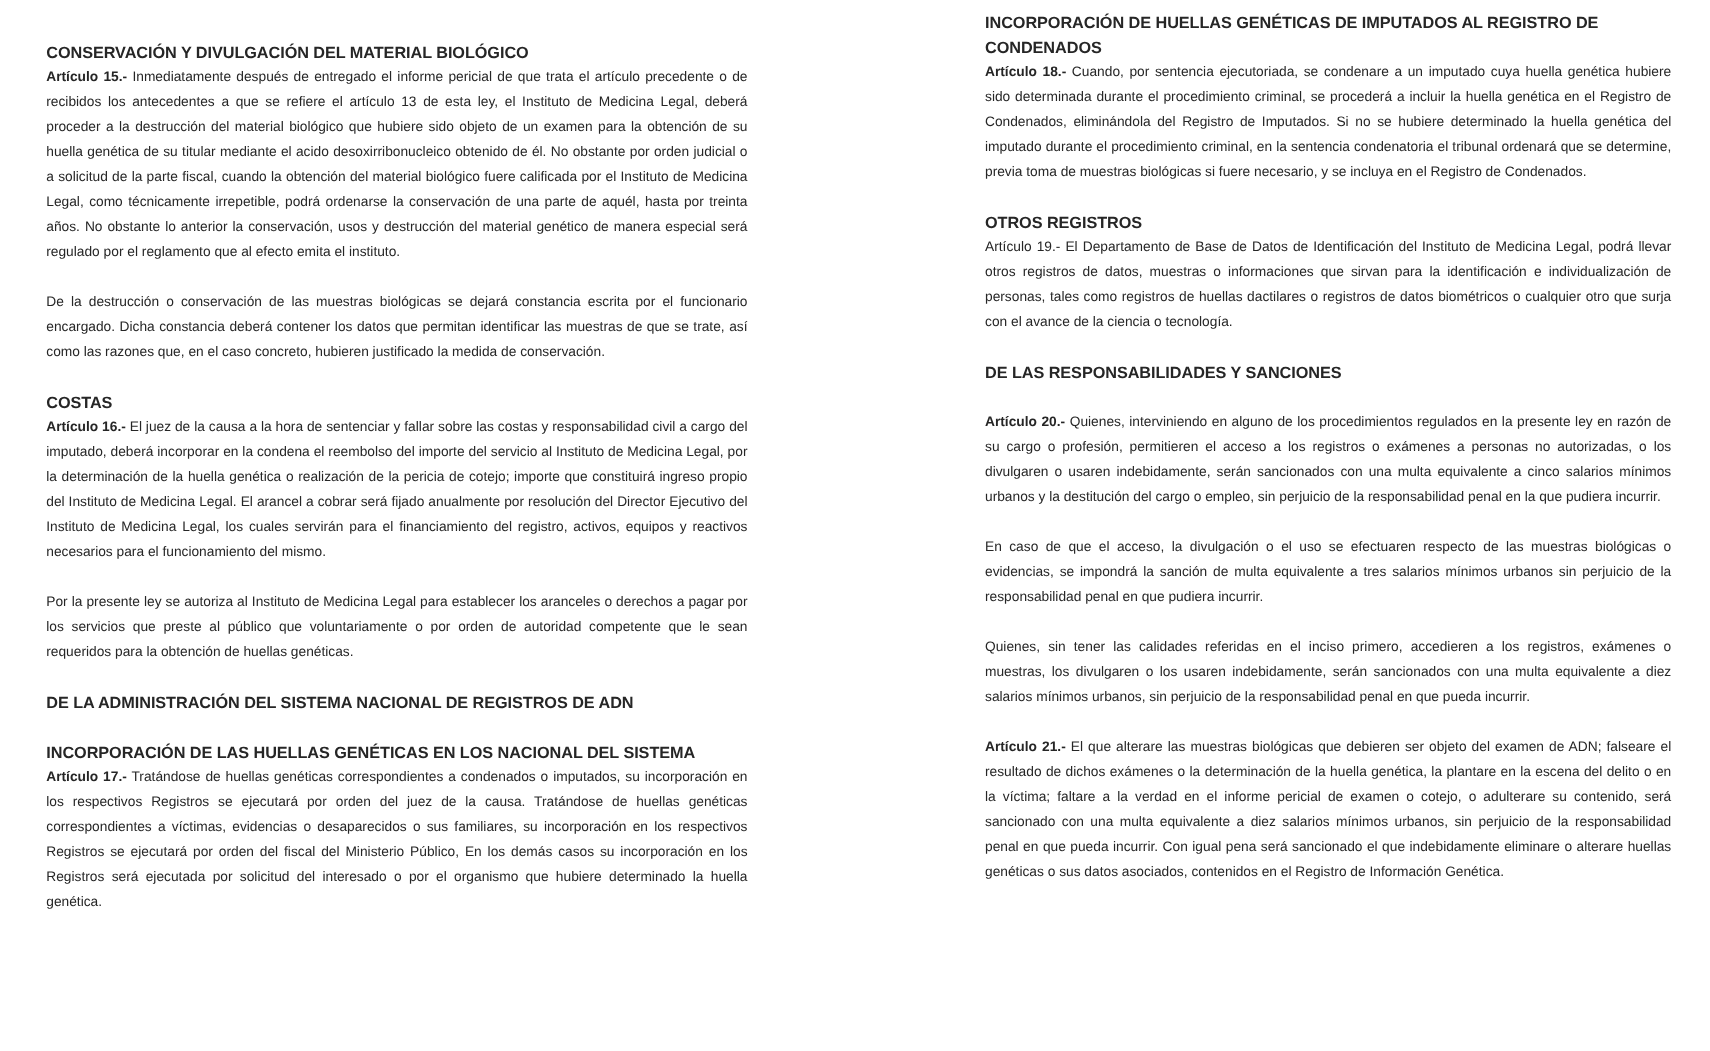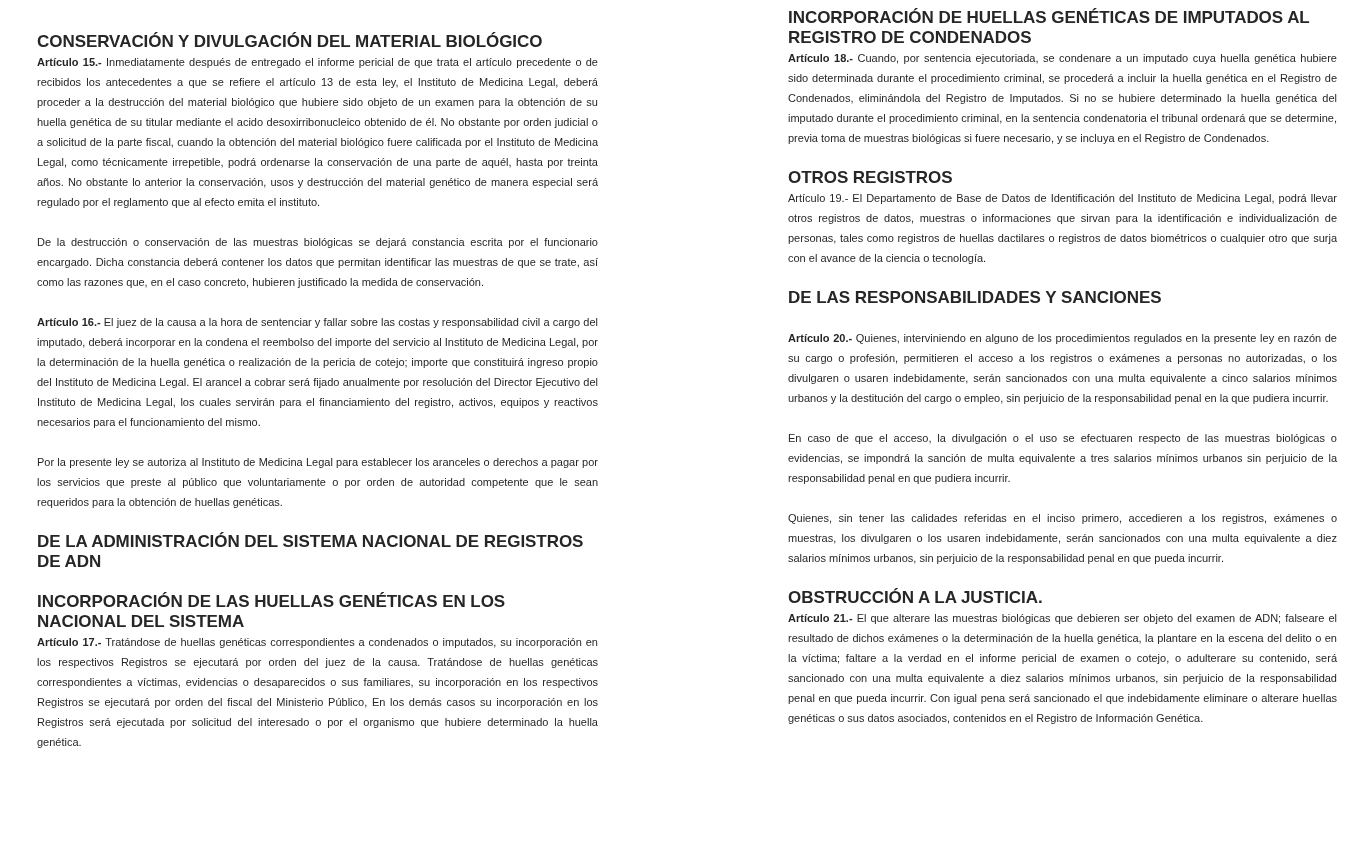--- a/index.html
+++ b/index.html
@@ -52,21 +52,21 @@
   .column-right {
     width: 580px;
     padding: 8px 31px 0 0;
   }
 
   .block {
     margin: 0;
   }
 
   .heading {
-    font-size: 17px;
+    font-size: 13px;
     font-weight: bold;
     line-height: 20px;
     text-align: left;
     margin: 0;
     letter-spacing: -0.05px;
   }
 
   p.para {
     font-size: 11px;
     line-height: 20px;
@@ -93,20 +93,21 @@
 <div class="page">
   <div class="columns">
 
     <div class="column column-left">
       <div id="left-col-content">
           <div class="heading block">CONSERVACIÓN Y DIVULGACIÓN DEL MATERIAL BIOLÓGICO</div>
           <p class="para block"><span class="art">Artículo 15.-</span><span> Inmediatamente después de entregado el informe pericial de que trata el artículo precedente o de recibidos los antecedentes a que se refiere el artículo 13 de esta ley, el Instituto de Medicina Legal, deberá proceder a la destrucción del material biológico que hubiere sido objeto de un examen para la obtención de su huella genética de su titular mediante el acido desoxirribonucleico obtenido de él. No obstante por orden judicial o a solicitud de la parte fiscal, cuando la obtención del material biológico fuere calificada por el Instituto de Medicina Legal, como técnicamente irrepetible, podrá ordenarse la conservación de una parte de aquél, hasta por treinta años. No obstante lo anterior la conservación, usos y destrucción del material genético de manera especial será regulado por el reglamento que al efecto emita el instituto.</span></p>
           <div class="sp20"></div>
           <p class="para block">De la destrucción o conservación de las muestras biológicas se dejará constancia escrita por el funcionario encargado. Dicha constancia deberá contener los datos que permitan identificar las muestras de que se trate, así como las razones que, en el caso concreto, hubieren justificado la medida de conservación.</p>
           <div class="sp20"></div>
+          <div class="heading block">COSTAS</div>
           <p class="para block"><span class="art">Artículo 16.-</span><span> El juez de la causa a la hora de sentenciar y fallar sobre las costas y responsabilidad civil a cargo del imputado, deberá incorporar en la condena el reembolso del importe del servicio al Instituto de Medicina Legal, por la determinación de la huella genética o realización de la pericia de cotejo; importe que constituirá ingreso propio del Instituto de Medicina Legal. El arancel a cobrar será fijado anualmente por resolución del Director Ejecutivo del Instituto de Medicina Legal, los cuales servirán para el financiamiento del registro, activos, equipos y reactivos necesarios para el funcionamiento del mismo.</span></p>
           <div class="sp20"></div>
           <p class="para block">Por la presente ley se autoriza al Instituto de Medicina Legal para establecer los aranceles o derechos a pagar por los servicios que preste al público que voluntariamente o por orden de autoridad competente que le sean requeridos para la obtención de huellas genéticas.</p>
           <div class="sp20"></div>
           <div class="heading block">DE LA ADMINISTRACIÓN DEL SISTEMA NACIONAL DE REGISTROS DE ADN</div>
           <div class="sp20"></div>
           <div class="heading block">INCORPORACIÓN DE LAS HUELLAS GENÉTICAS EN LOS NACIONAL DEL SISTEMA</div>
           <p class="para block"><span class="art">Artículo 17.-</span><span> Tratándose de huellas genéticas correspondientes a condenados o imputados, su incorporación en los respectivos Registros se ejecutará por orden del juez de la causa. Tratándose de huellas genéticas correspondientes a víctimas, evidencias o desaparecidos o sus familiares, su incorporación en los respectivos Registros se ejecutará por orden del fiscal del Ministerio Público, En los demás casos su incorporación en los Registros será ejecutada por solicitud del interesado o por el organismo que hubiere determinado la huella genética.</span></p>
         </div>
     </div>
@@ -122,19 +123,18 @@
           <p class="para block"><span class="art-plain">Artículo 19.-</span><span> El Departamento de Base de Datos de Identificación del Instituto de Medicina Legal, podrá llevar otros registros de datos, muestras o informaciones que sirvan para la identificación e individualización de personas, tales como registros de huellas dactilares o registros de datos biométricos o cualquier otro que surja con el avance de la ciencia o tecnología.</span></p>
           <div class="sp20"></div>
           <div class="heading block">DE LAS RESPONSABILIDADES Y SANCIONES</div>
           <div class="sp20"></div>
           <p class="para block"><span class="art">Artículo 20.-</span><span> Quienes, interviniendo en alguno de los procedimientos regulados en la presente ley en razón de su cargo o profesión, permitieren el acceso a los registros o exámenes a personas no autorizadas, o los divulgaren o usaren indebidamente, serán sancionados con una multa equivalente a cinco salarios mínimos urbanos y la destitución del cargo o empleo, sin perjuicio de la responsabilidad penal en la que pudiera incurrir.</span></p>
           <div class="sp20"></div>
           <p class="para block">En caso de que el acceso, la divulgación o el uso se efectuaren respecto de las muestras biológicas o evidencias, se impondrá la sanción de multa equivalente a tres salarios mínimos urbanos sin perjuicio de la responsabilidad penal en que pudiera incurrir.</p>
           <div class="sp20"></div>
           <p class="para block">Quienes, sin tener las calidades referidas en el inciso primero, accedieren a los registros, exámenes o muestras, los divulgaren o los usaren indebidamente, serán sancionados con una multa equivalente a diez salarios mínimos urbanos, sin perjuicio de la responsabilidad penal en que pueda incurrir.</p>
           <div class="sp20"></div>
-          <div class="heading block">OBSTRUCCIÓN A LA JUSTICIA.</div>
           <p class="para block"><span class="art">Artículo 21.-</span><span> El que alterare las muestras biológicas que debieren ser objeto del examen de ADN; falseare el resultado de dichos exámenes o la determinación de la huella genética, la plantare en la escena del delito o en la víctima; faltare a la verdad en el informe pericial de examen o cotejo, o adulterare su contenido, será sancionado con una multa equivalente a diez salarios mínimos urbanos, sin perjuicio de la responsabilidad penal en que pueda incurrir. Con igual pena será sancionado el que indebidamente eliminare o alterare huellas genéticas o sus datos asociados, contenidos en el Registro de Información Genética.</span></p>
         </div>
     </div>
 
   </div>
 </div>
 
 </body></html>

